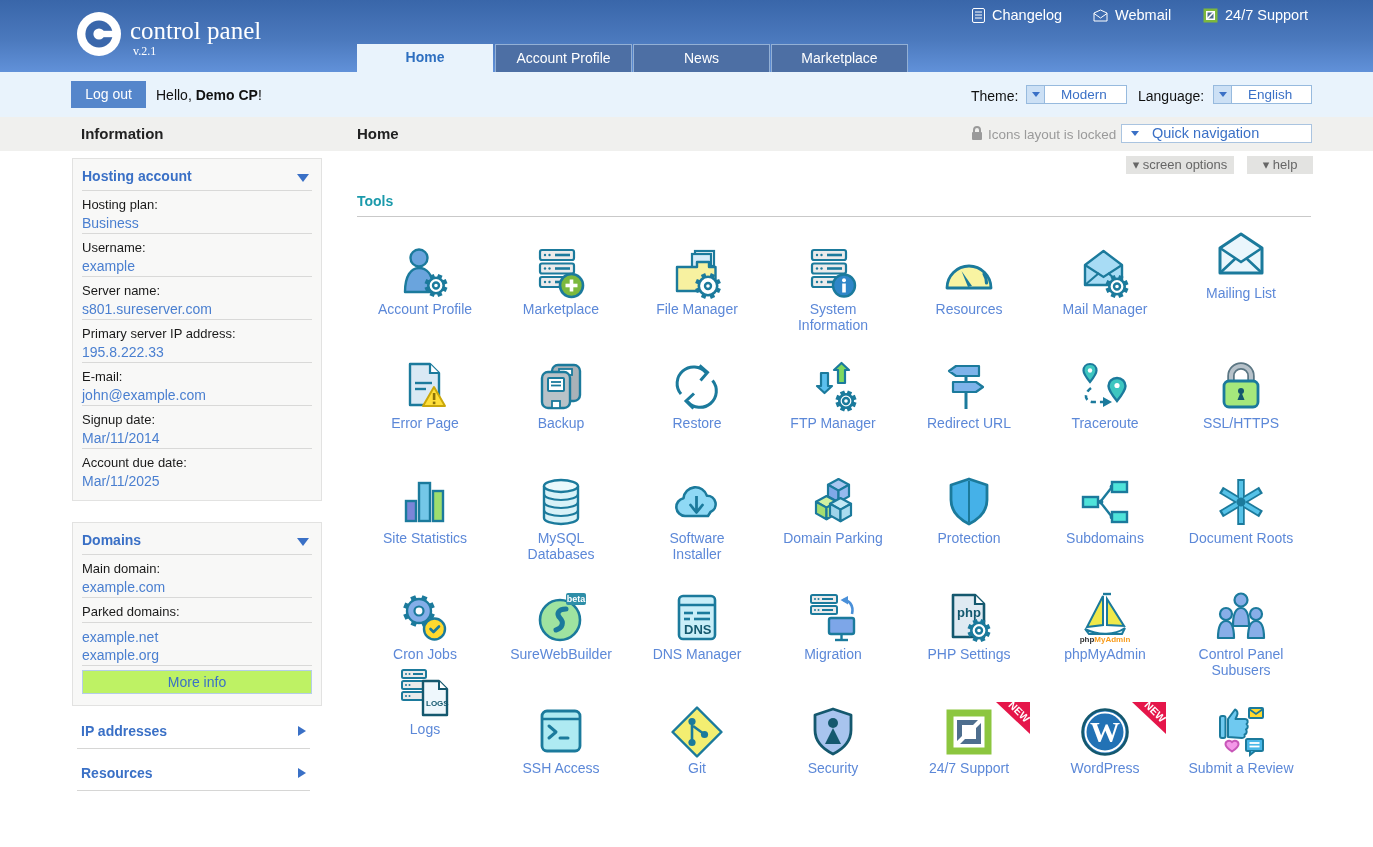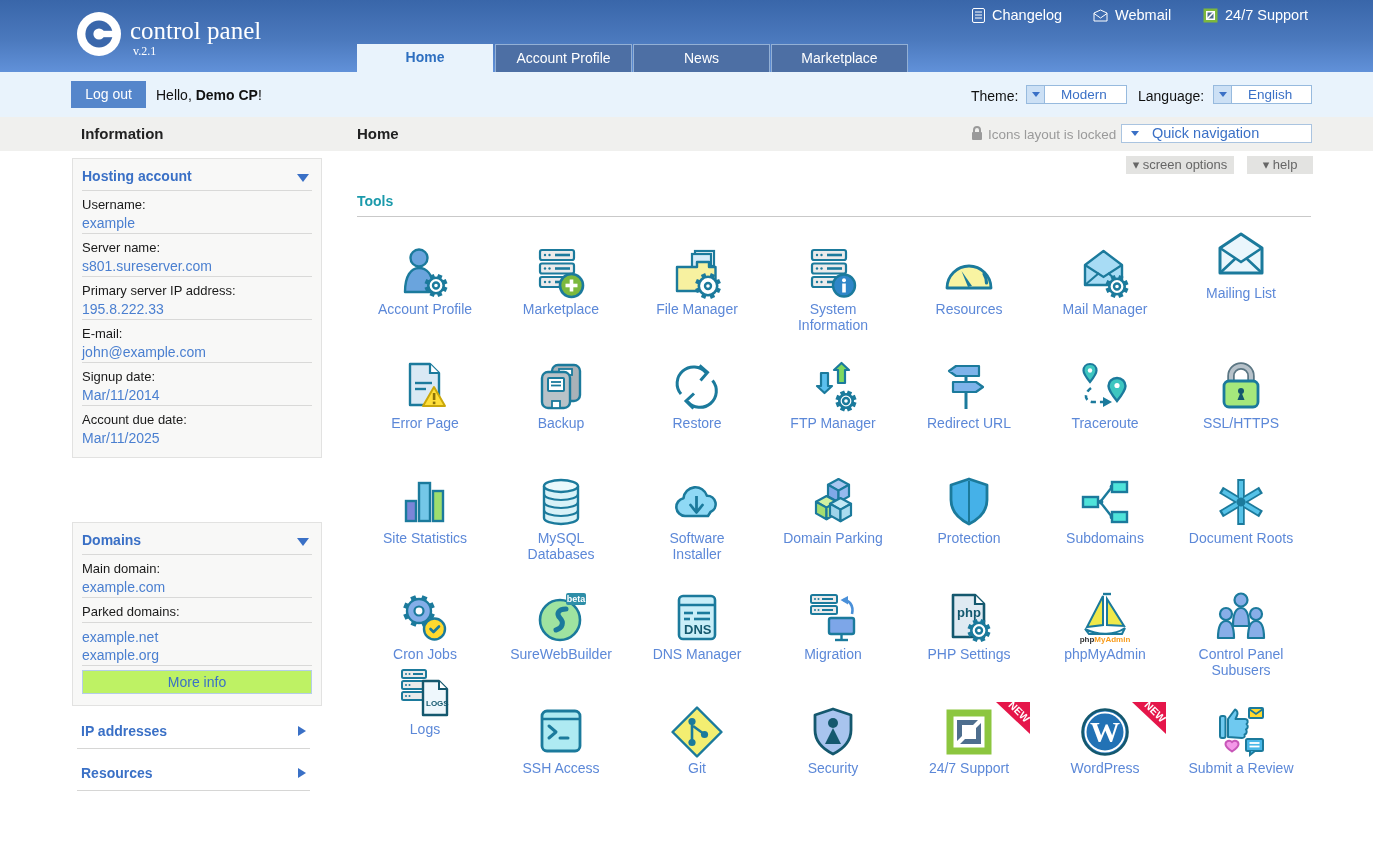--- a/index.html
+++ b/index.html
@@ -142,20 +142,24 @@
         <div class="txt">Quick navigation</div>
       </div>
   </div>
 
   <div class="sobtn" style="left:1126px; width:108px;">▾ screen options</div>
   <div class="sobtn" style="left:1247px; width:66px;">▾ help</div>
 
   <div class="sbox" style="top:158px;">
     <div class="bh">Hosting account<div class="tri"></div></div>
     <div class="inner">
+      <div class="srow">
+          <div class="k">Hosting plan:</div>
+          <div class="v">Business</div>
+        </div>
       <div class="srow">
           <div class="k">Username:</div>
           <div class="v">example</div>
         </div>
       <div class="srow">
           <div class="k">Server name:</div>
           <div class="v">s801.sureserver.com</div>
         </div>
       <div class="srow">
           <div class="k">Primary server IP address:</div>

